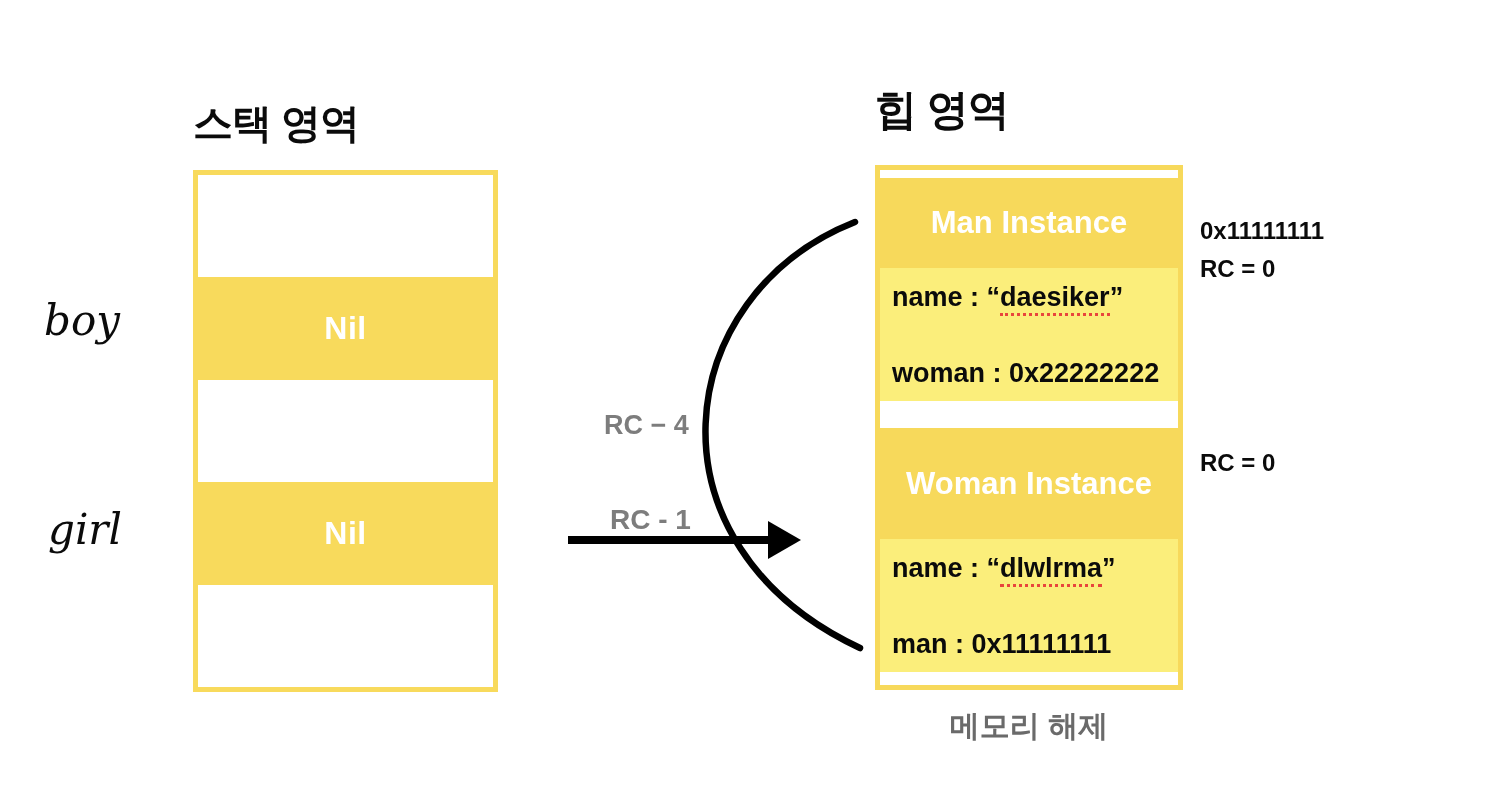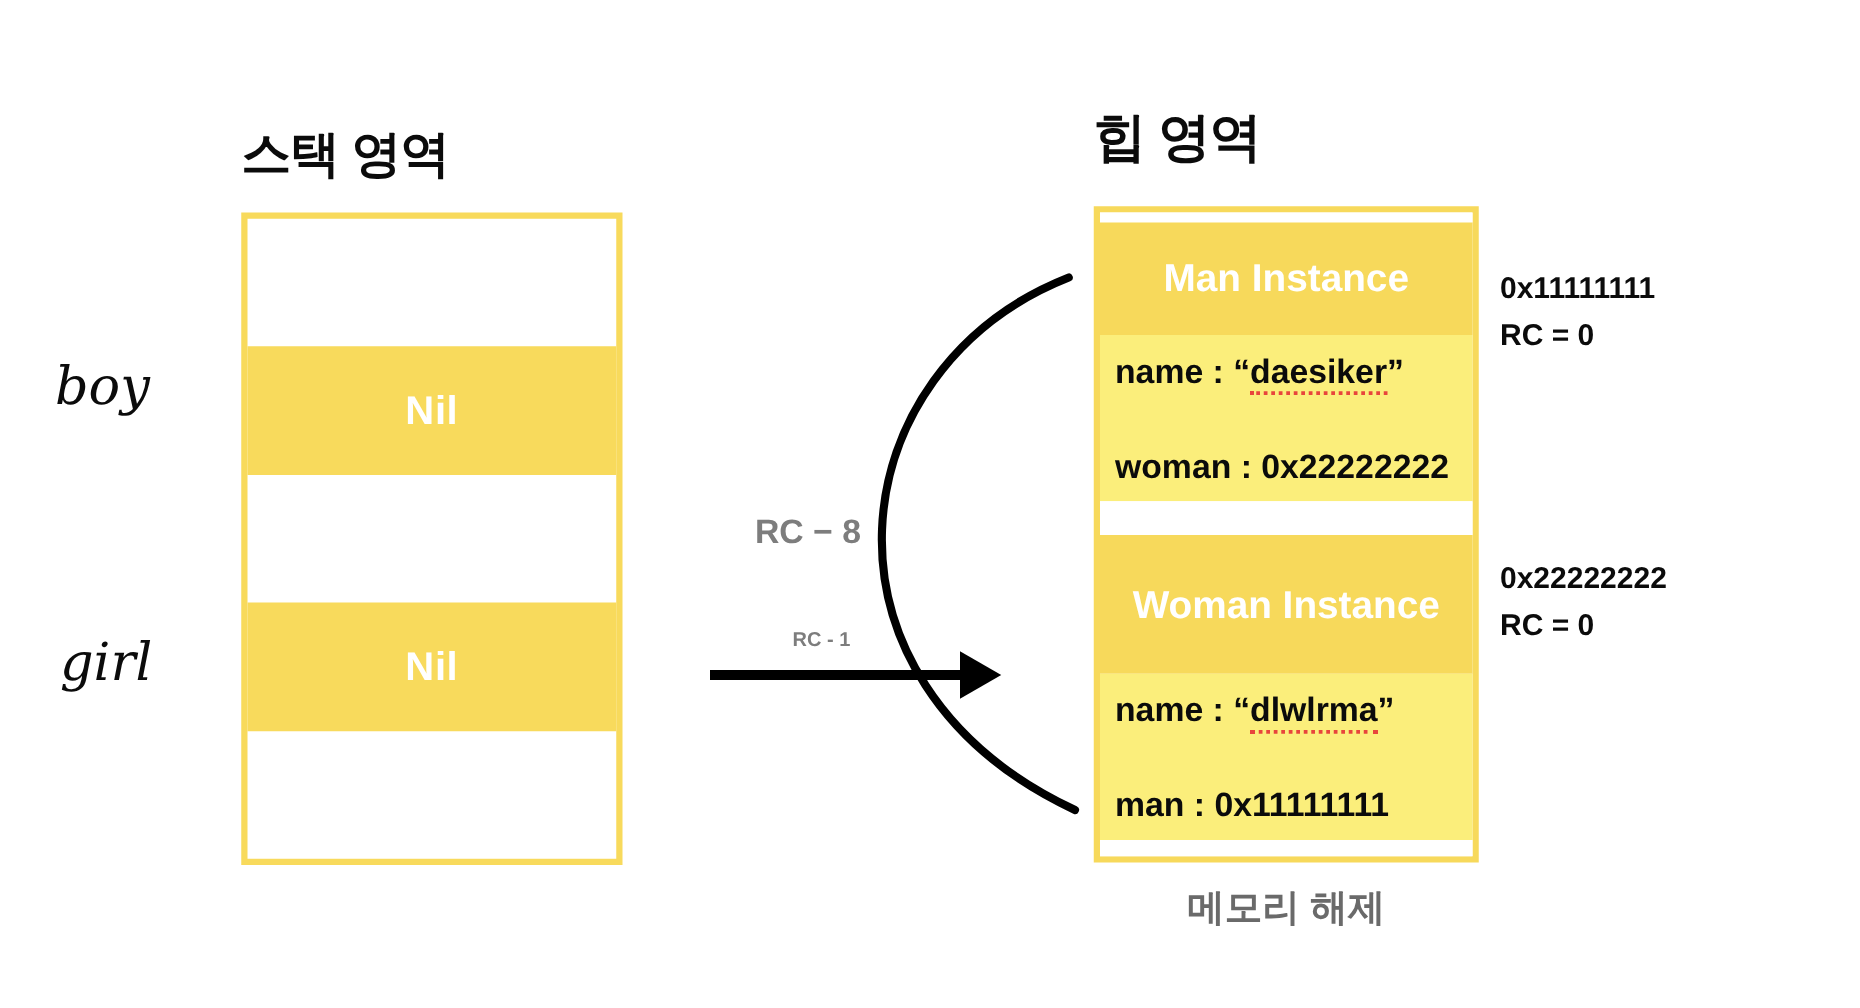--- a/index.html
+++ b/index.html
@@ -51,32 +51,32 @@
   }
 
   
   .var-label {
     position: absolute;
     font-family: "DejaVu Serif", serif;
     font-style: italic;
     font-size: 42px;
     color: #0b0b0b;
   }
-  .var-boy  { left: 44px;  top: 284px; text-align: right; }
+  .var-boy  { left: 44px;  top: 296px; text-align: right; }
   .var-girl { left: 48px;  top: 505px; }
 
   
   .rc-label {
     position: absolute;
     font-weight: 700;
     color: var(--gray_label, #7d7d7d);
     white-space: nowrap;
   }
   .rc1 { left: 604px; top: 410px; font-size: 27px; }
-  .rc2 { left: 610px; top: 504px; font-size: 16px; margin-left: 24px; }
+  .rc2 { left: 610px; top: 504px; font-size: 28px; }
 
   
   .heap-box {
     position: absolute;
     left: 875px; top: 165px;
     width: 308px; height: 525px;
     box-sizing: border-box;
     border: 5px solid var(--header_yellow, #F7D95B);
     background: var(--white, #fff);
     display: flex;
@@ -165,21 +165,21 @@
     <div class="stack-row white"></div>
     <div class="stack-row yellow">
       <span class="nil-label">Nil</span>
     </div>
     <div class="stack-row white"></div>
   </div>
 
   <div class="var-label var-boy">boy</div>
   <div class="var-label var-girl">girl</div>
 
-  <div class="rc-label rc1">RC − 8</div>
+  <div class="rc-label rc1">RC − 4</div>
   <div class="rc-label rc2">RC - 1</div>
 
   <div class="heap-box">
     <div class="strip s1"></div>
 
     <div class="inst-header man">Man Instance</div>
     <div class="inst-body">
       <div class="field"><span>name : “</span><span class="spell">daesiker</span><span>”</span></div>
       <div class="field"><span>woman : 0x22222222</span></div>
     </div>
@@ -193,19 +193,18 @@
     </div>
 
     <div class="strip s3"></div>
   </div>
 
   <div class="addr addr1">
     <div>0x11111111</div>
     <div>RC = 0</div>
   </div>
   <div class="addr addr2">
-    <div>0x22222222</div>
     <div>RC = 0</div>
   </div>
 
   <div class="footer-label">메모리 해제</div>
 
 </div>
 
 </body></html>

